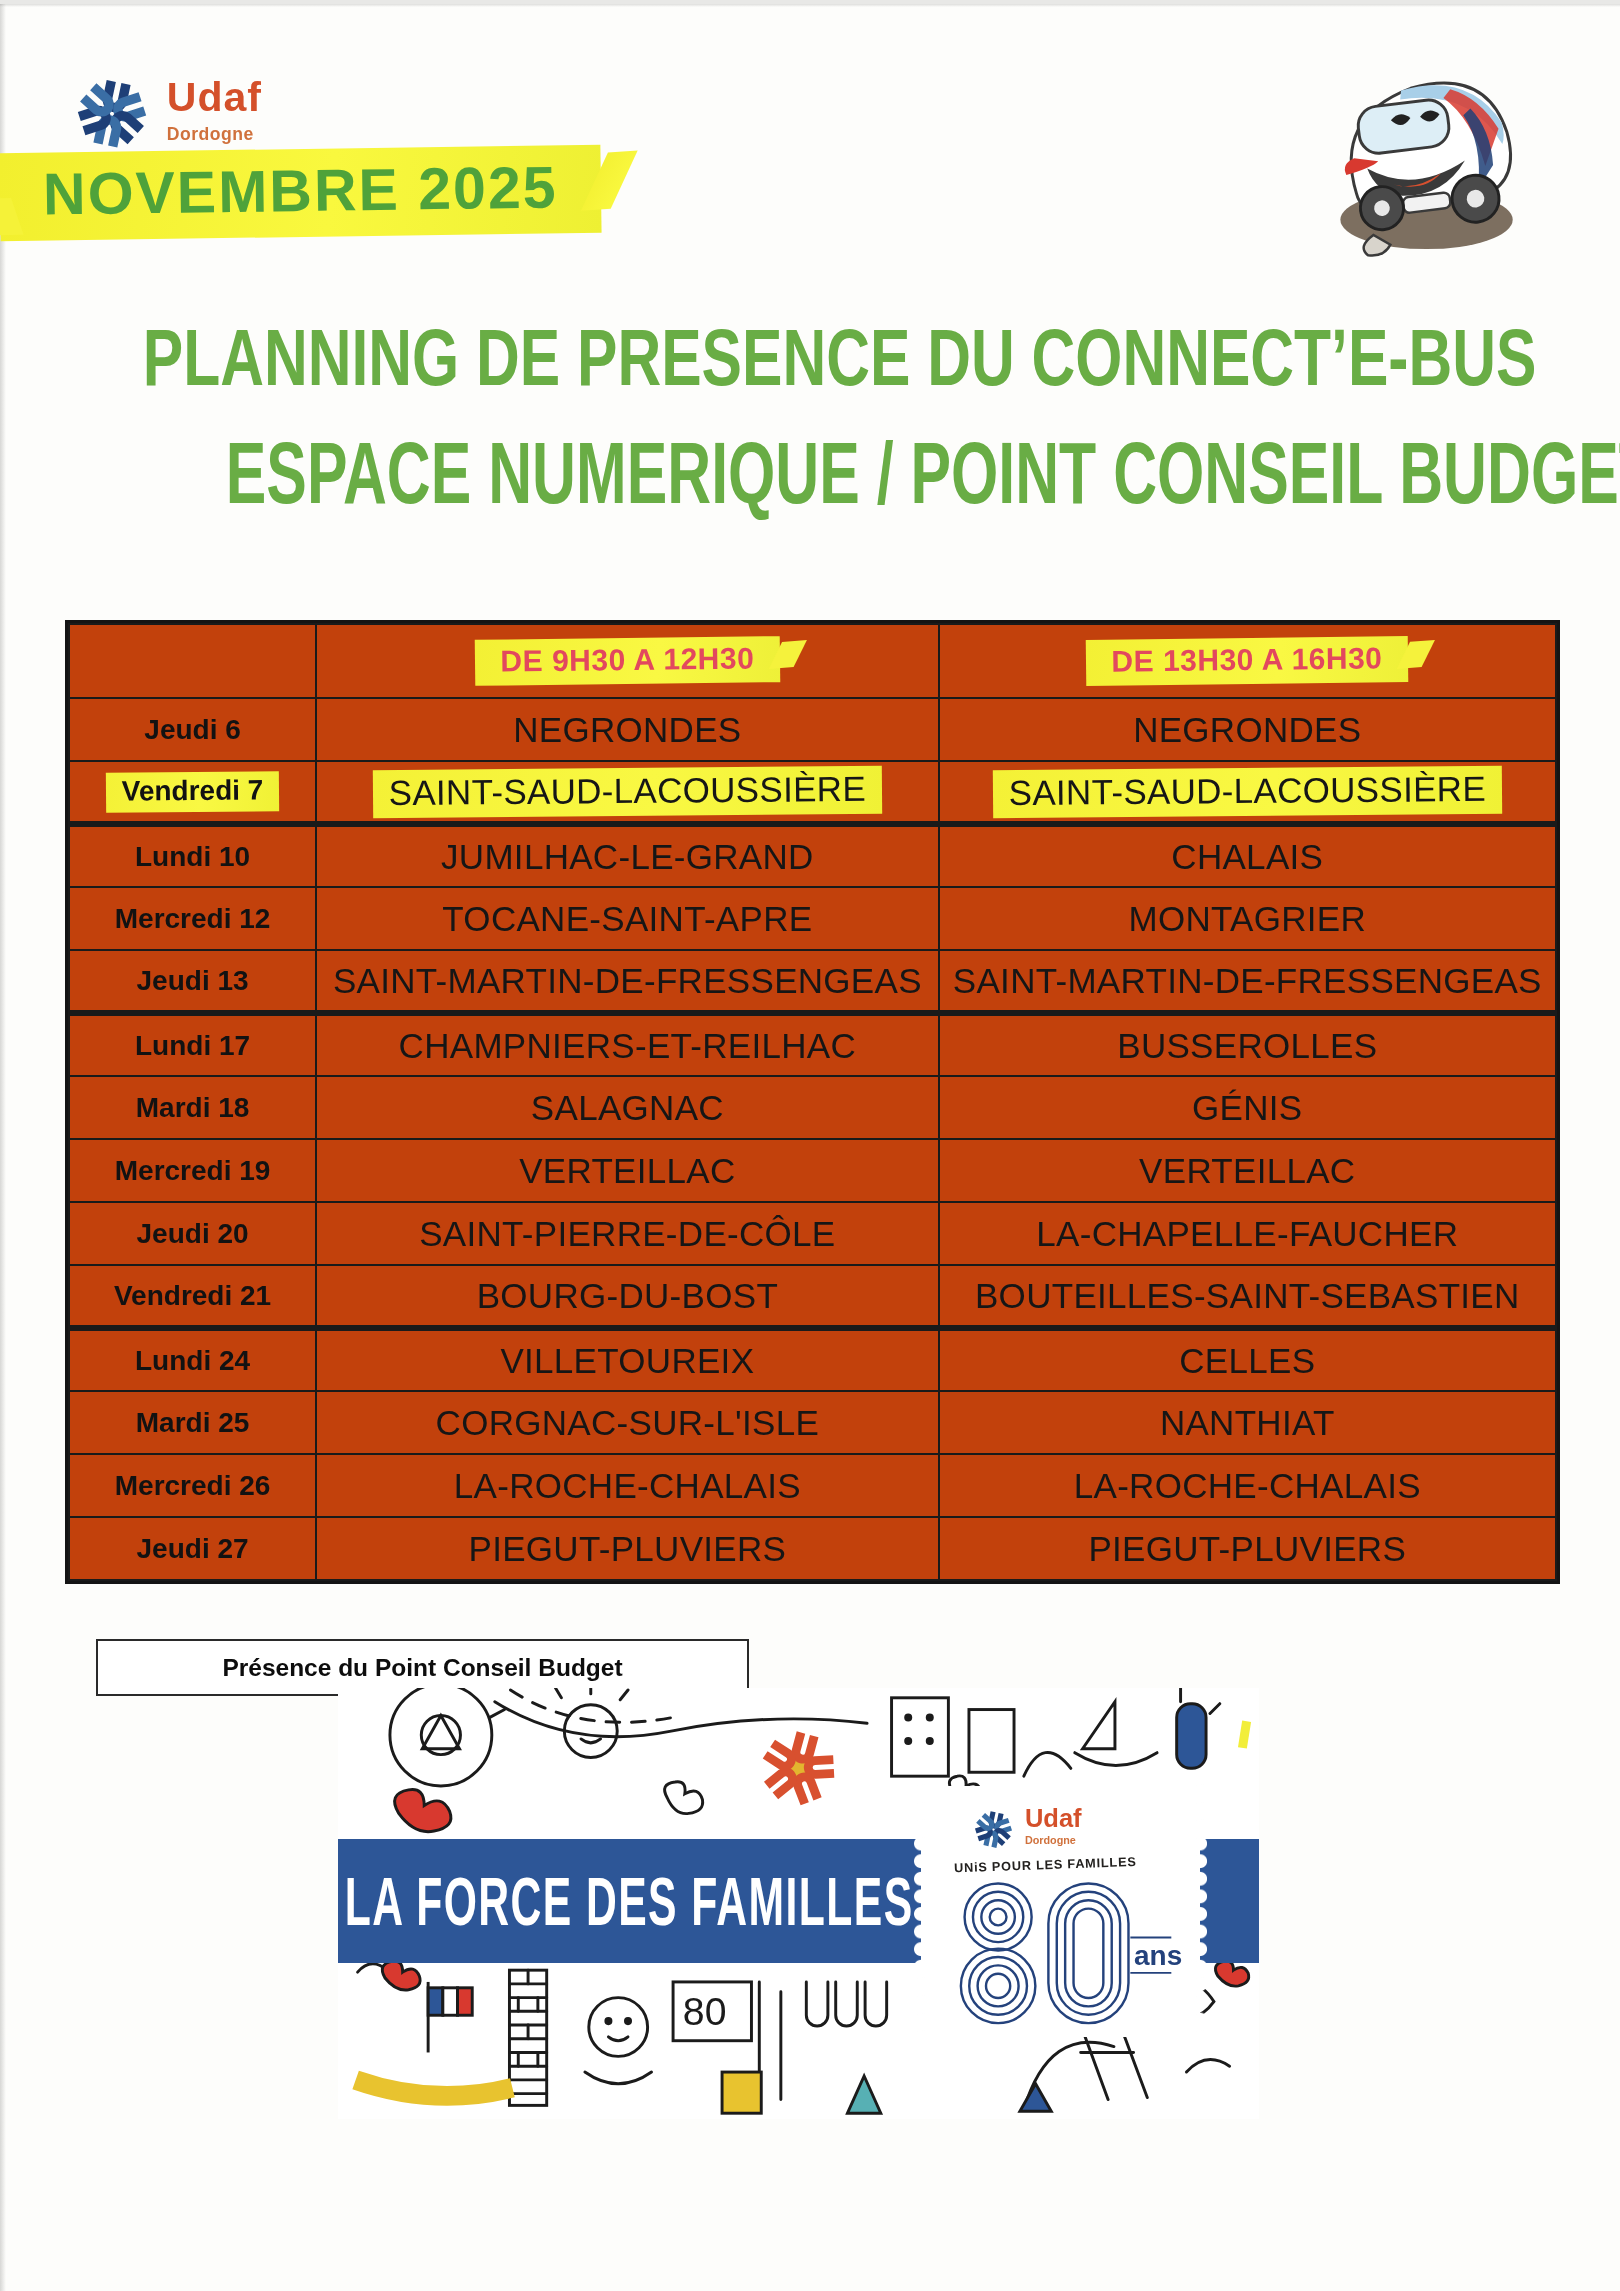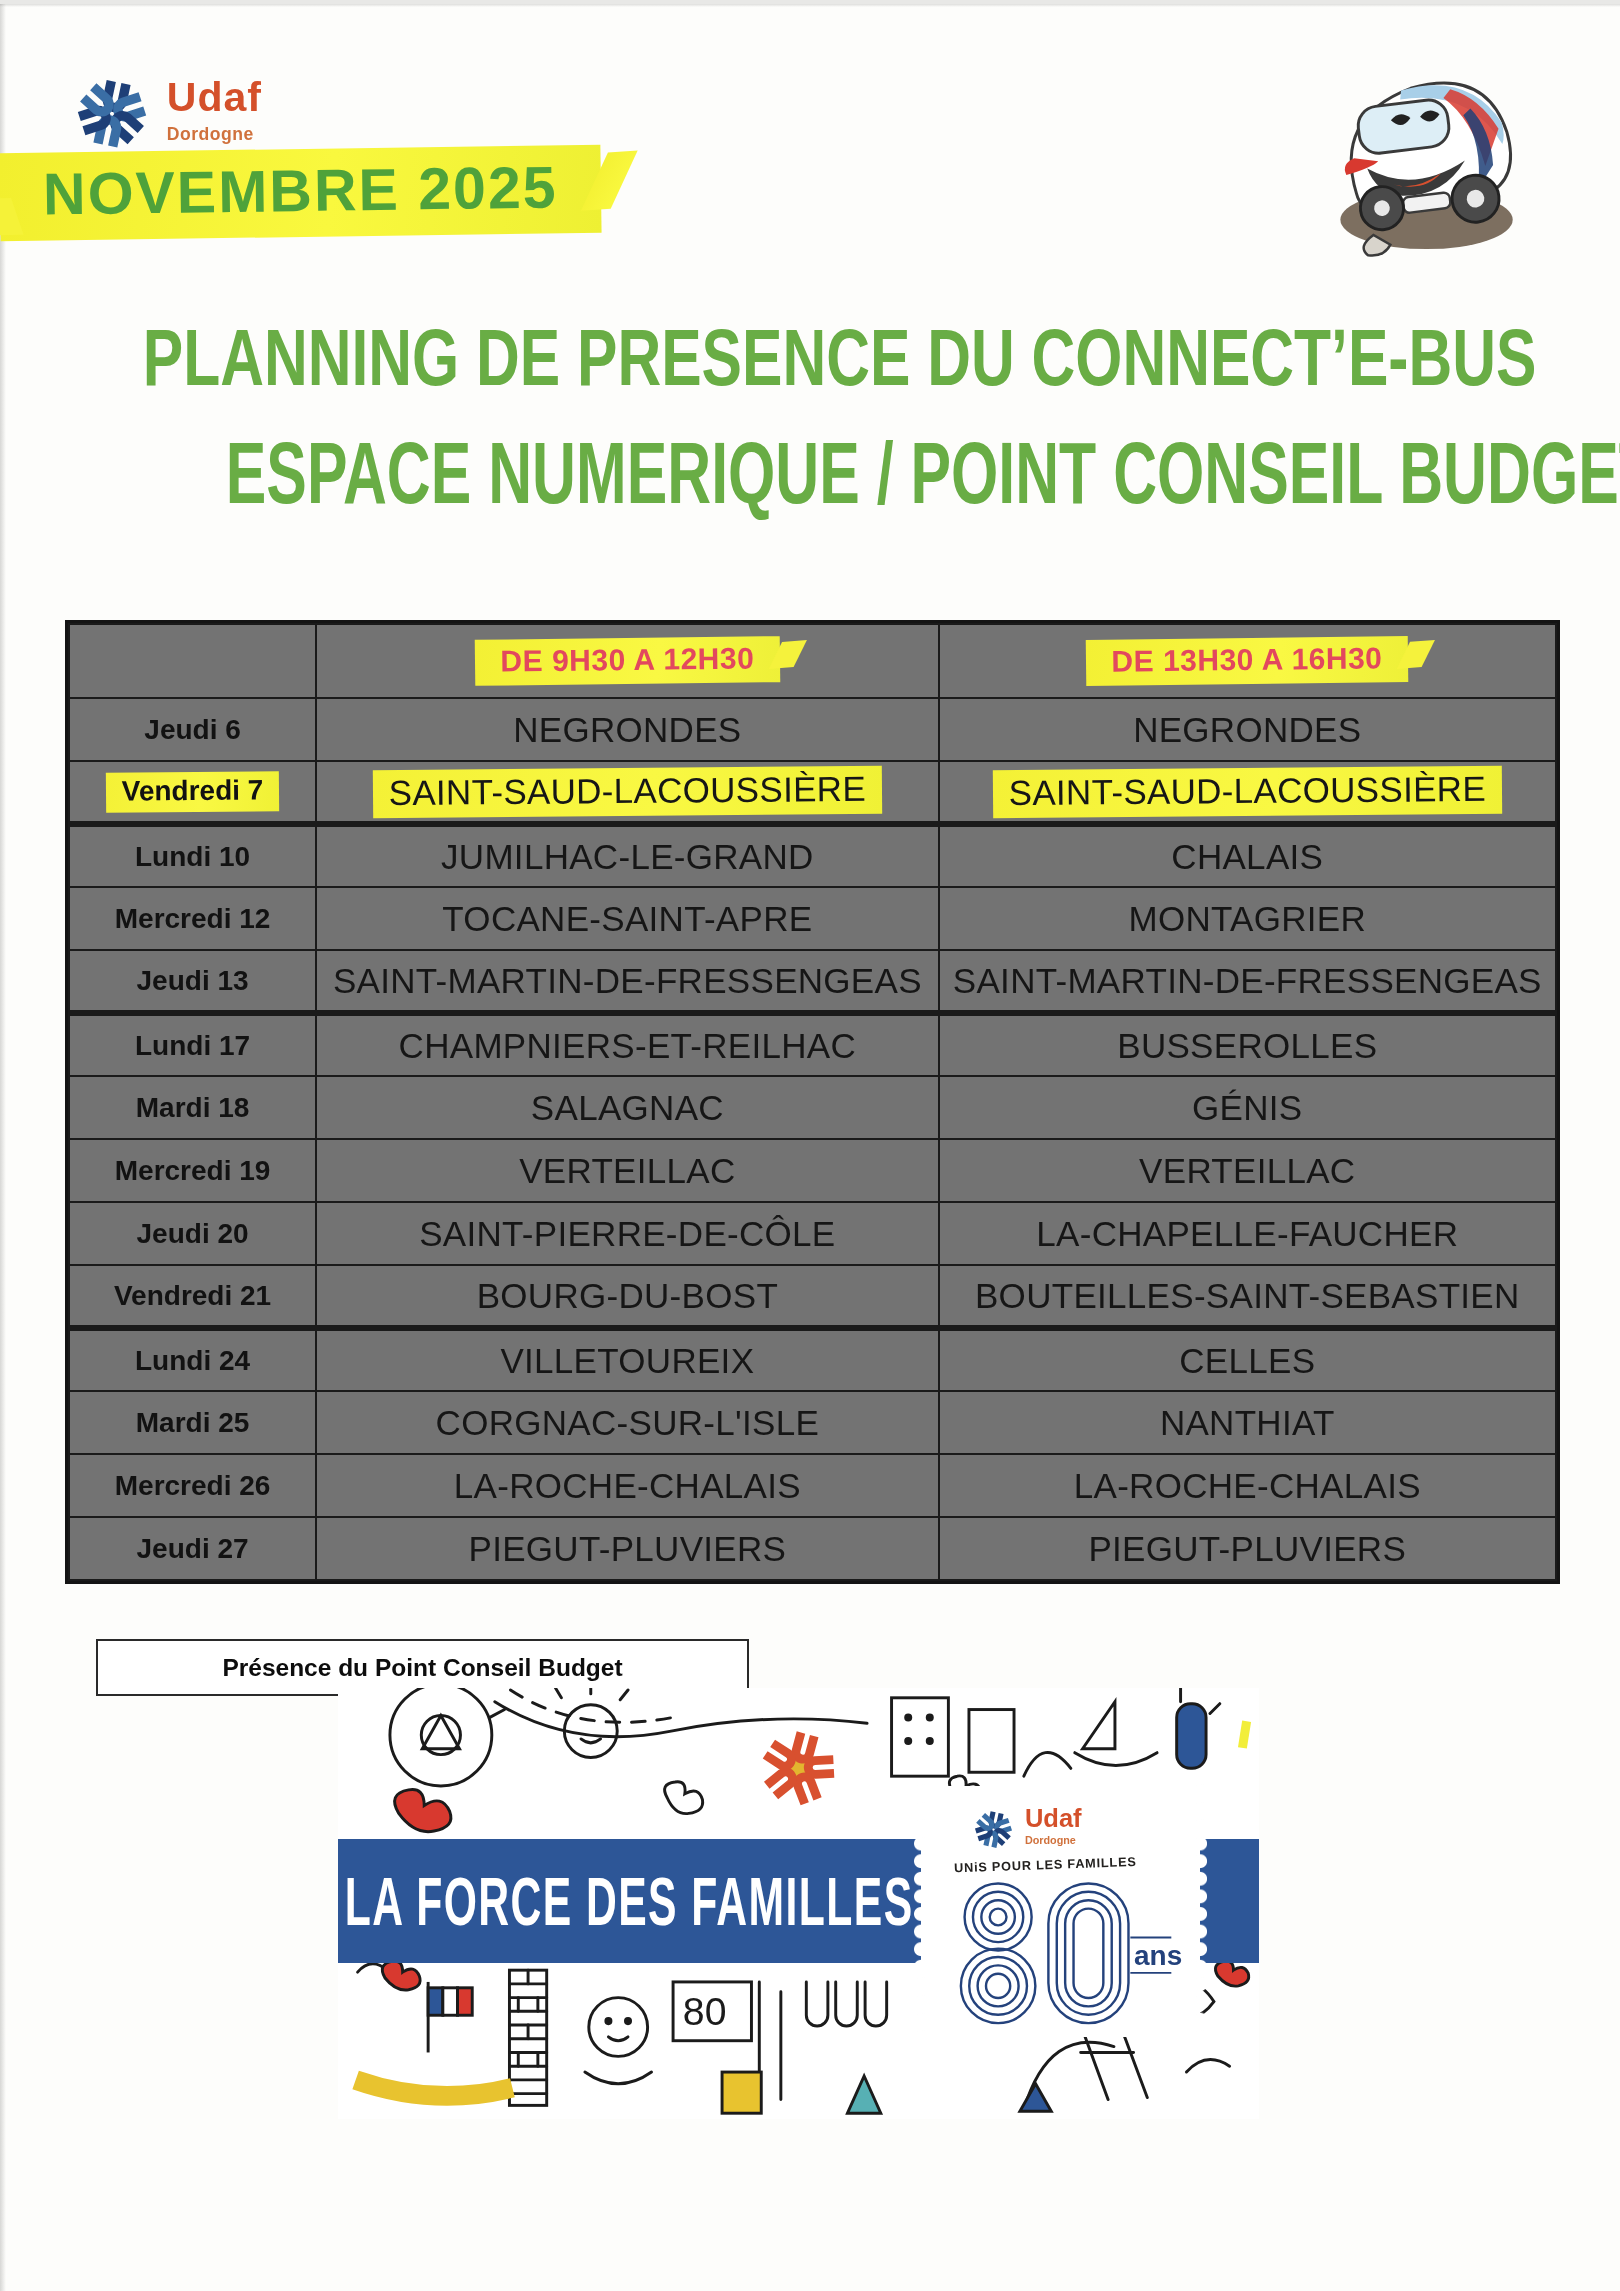--- a/index.html
+++ b/index.html
@@ -40,21 +40,21 @@
   .title1{top:312px;font-size:73px;}
   .title1>span{transform:scale(0.83,1.08);}
   .title2{top:423px;font-size:80px;}
   .title2>span{transform:scale(0.76,1.10);}
 
   
   .table-wrap{position:absolute;left:65px;top:616px;width:1489px;
         border:3.9px solid #141414;}
   table.planning{width:100%;border-collapse:collapse;table-layout:fixed;}
   table.planning td,table.planning th{border:2.9px solid #1a1a1a;text-align:center;
-        vertical-align:middle;padding:0;background:#737373;overflow:hidden;}
+        vertical-align:middle;padding:0;background:#c2410c;overflow:hidden;}
   tr.hdr{height:74px;}
   tr.row{height:63px;}
   td.day{font-weight:bold;font-size:28px;color:#121212;}
   td.loc{font-size:35px;color:#161616;letter-spacing:0.3px;}
   td.pcb{background:#f2c693;}
   tr.week-end td{border-bottom-width:6.9px;}
   .time-hl{position:relative;display:inline-block;color:#e2485e;font-weight:bold;
         font-size:30px;letter-spacing:0.5px;
         background:linear-gradient(97deg,#f3f034,#f9f843 60%,#eef038);
         padding:4.9px 25.5px 6.9px;transform:rotate(-0.7deg);}

